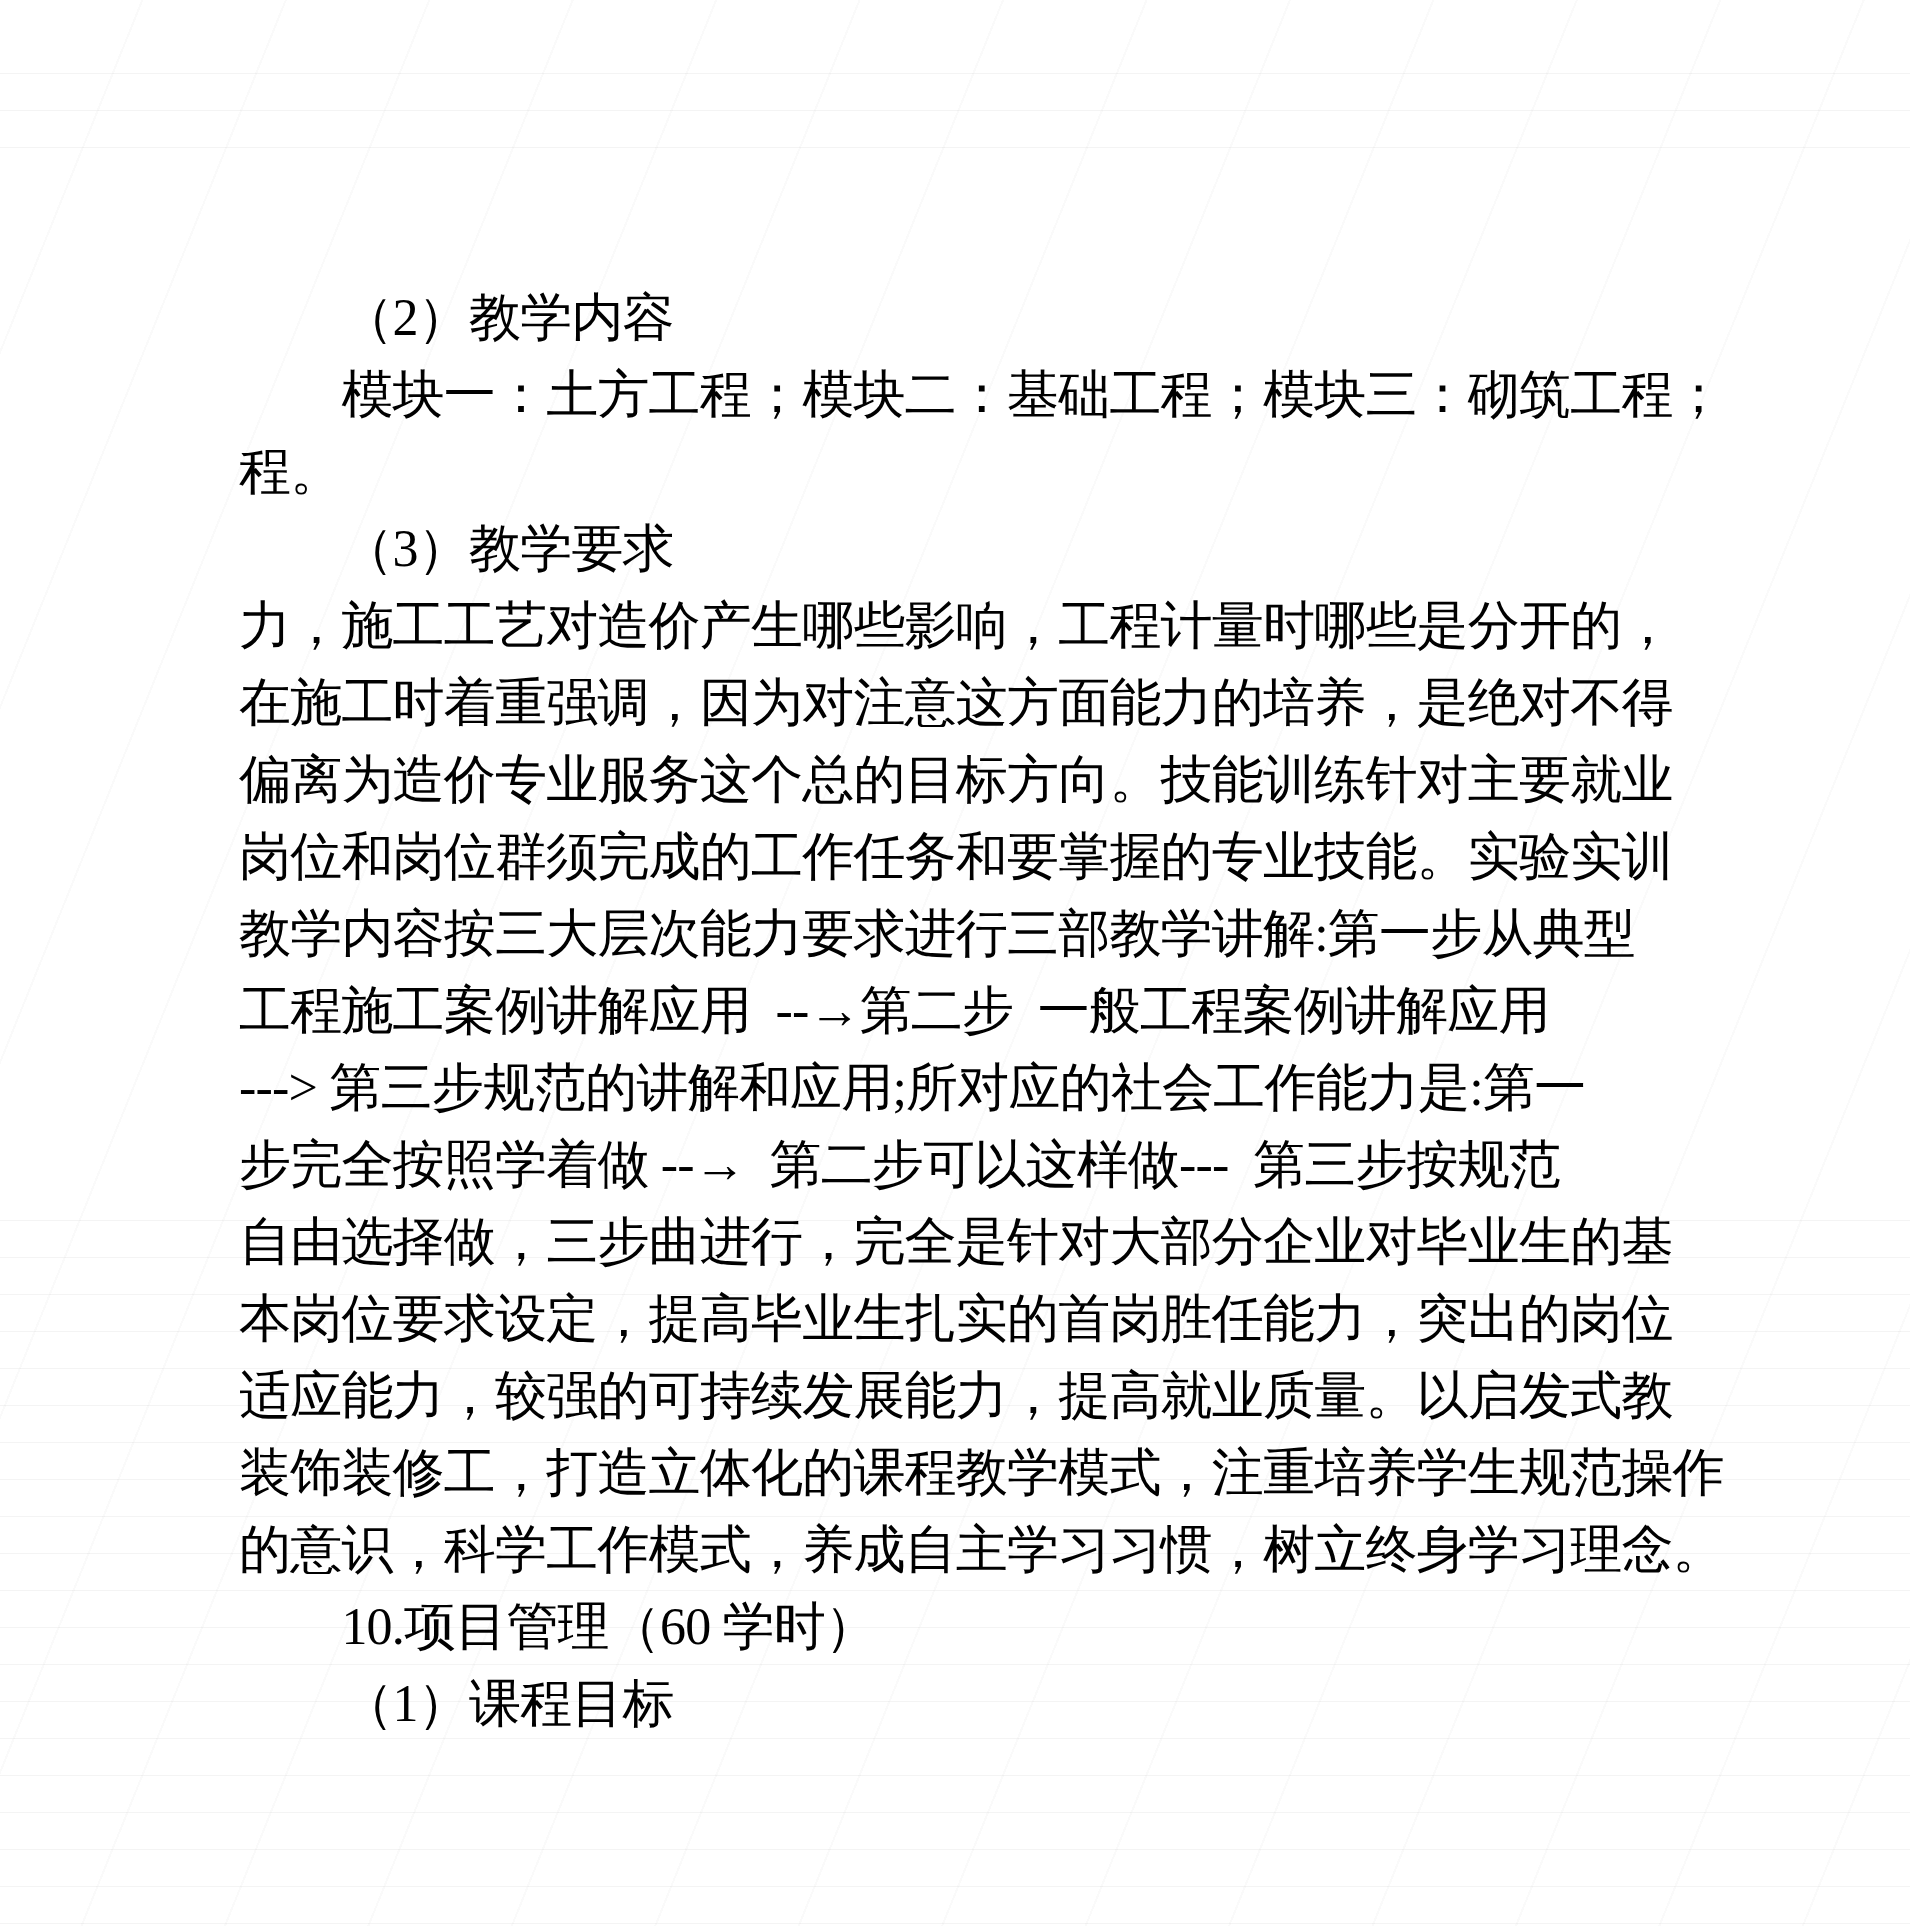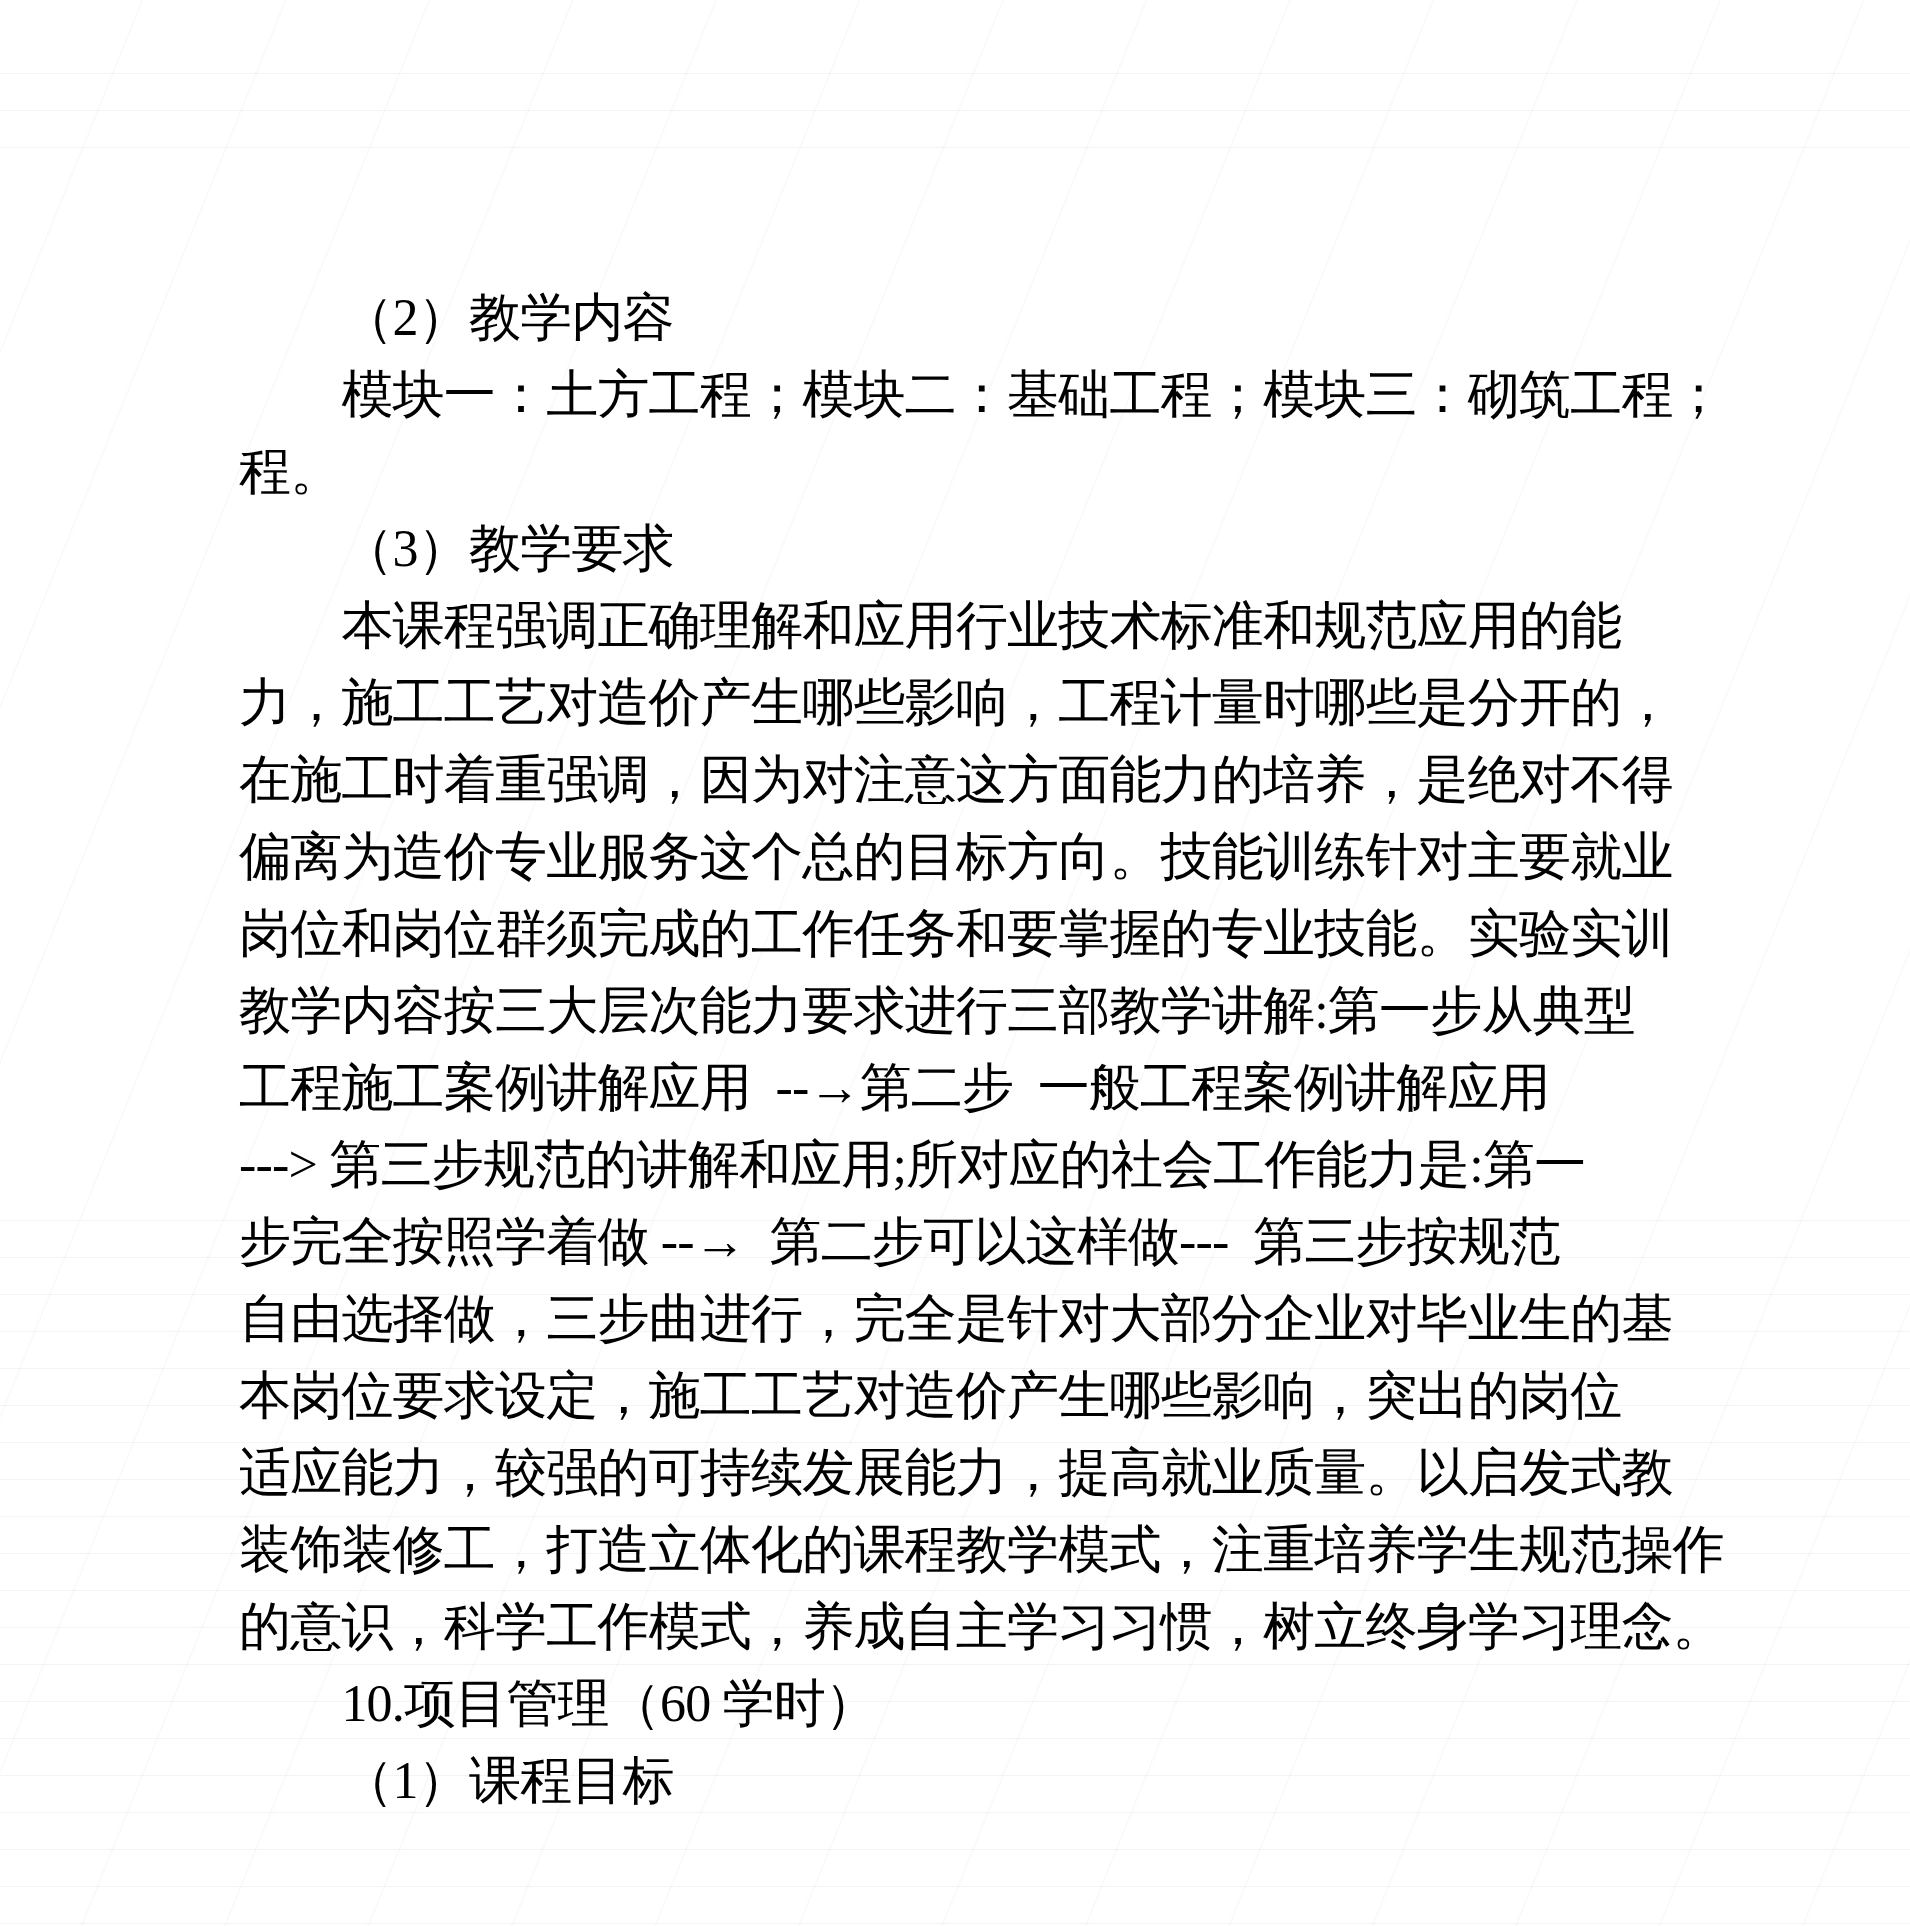--- a/index.html
+++ b/index.html
@@ -44,31 +44,30 @@
 <body>
 
 <div class="page">
   <div class="scan-texture"></div>
 
   <div class="doc-text">
       <div class="line"><span>　　（2）教学内容</span></div>
       <div class="line"><span>　　模块一：土方工程；模块二：基础工程；模块三：砌筑工程；</span></div>
       <div class="line"><span>程。</span></div>
       <div class="line"><span>　　（3）教学要求</span></div>
-      <div class="line"><span>　　本课程强调正确理解和应用行业技术标准和规范应用的能</span></div>
       <div class="line"><span>力，施工工艺对造价产生哪些影响，工程计量时哪些是分开的，</span></div>
       <div class="line"><span>在施工时着重强调，因为对注意这方面能力的培养，是绝对不得</span></div>
       <div class="line"><span>偏离为造价专业服务这个总的目标方向。技能训练针对主要就业</span></div>
       <div class="line"><span>岗位和岗位群须完成的工作任务和要掌握的专业技能。实验实训</span></div>
       <div class="line"><span>教学内容按三大层次能力要求进行三部教学讲解:第一步从典型</span></div>
       <div class="line"><span>工程施工案例讲解应用  --→第二步  一般工程案例讲解应用</span></div>
       <div class="line"><span>---&gt; 第三步规范的讲解和应用;所对应的社会工作能力是:第一</span></div>
       <div class="line"><span>步完全按照学着做 --→  第二步可以这样做---  第三步按规范</span></div>
       <div class="line"><span>自由选择做，三步曲进行，完全是针对大部分企业对毕业生的基</span></div>
-      <div class="line"><span>本岗位要求设定，施工工艺对造价产生哪些影响，突出的岗位</span></div>
+      <div class="line"><span>本岗位要求设定，提高毕业生扎实的首岗胜任能力，突出的岗位</span></div>
       <div class="line"><span>适应能力，较强的可持续发展能力，提高就业质量。以启发式教</span></div>
       <div class="line"><span>装饰装修工，打造立体化的课程教学模式，注重培养学生规范操作</span></div>
       <div class="line"><span>的意识，科学工作模式，养成自主学习习惯，树立终身学习理念。</span></div>
       <div class="line"><span>　　</span><span class="bold">10.项目管理</span><span>（60 学时）</span></div>
       <div class="line"><span>　　（1）课程目标</span></div>
     </div>
 
 </div>
 
 

